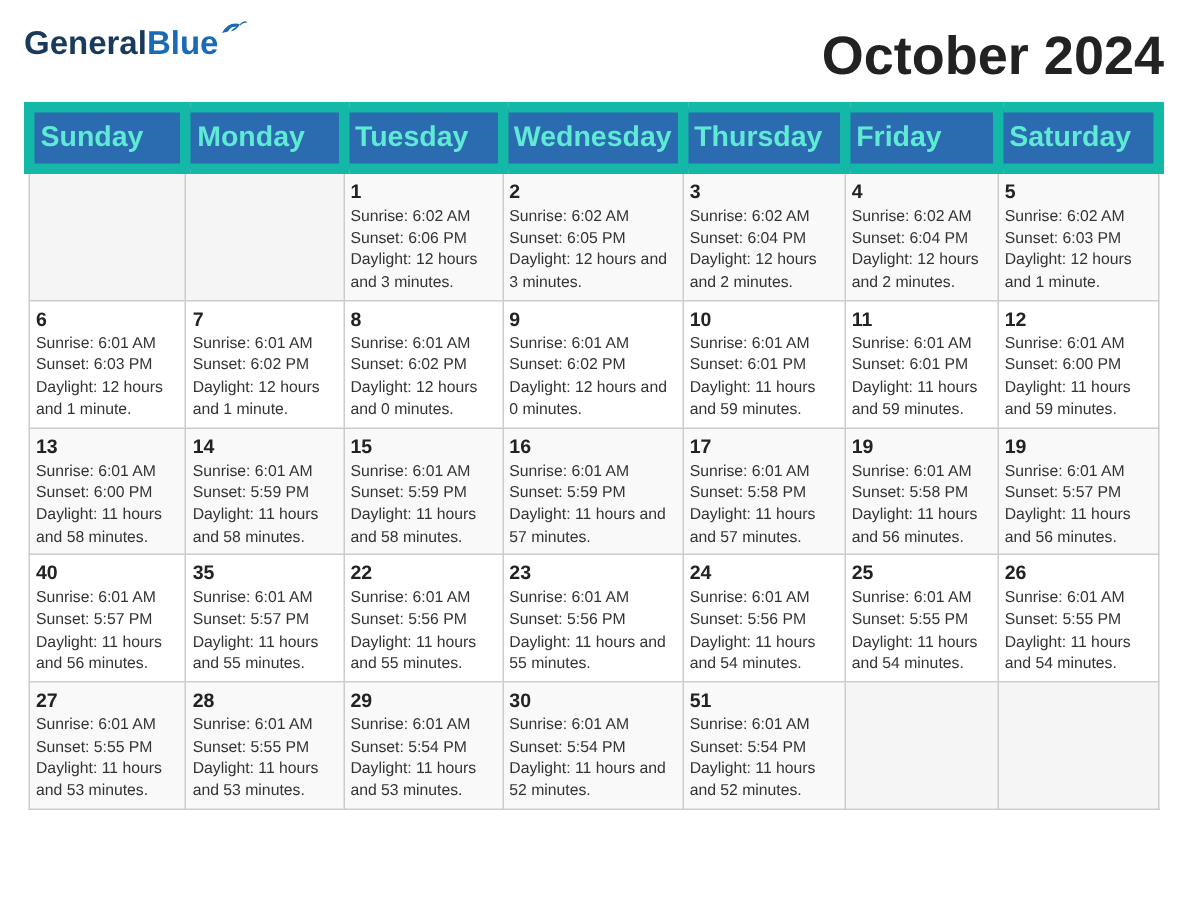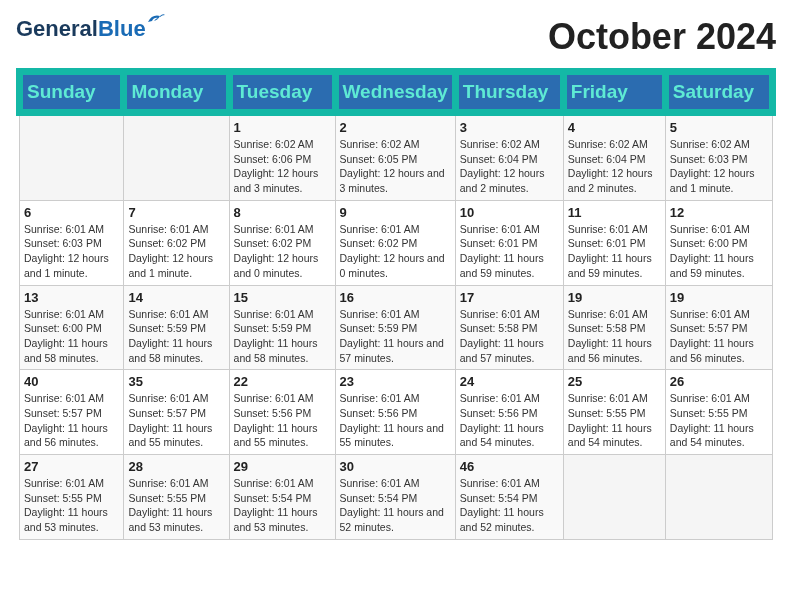--- a/index.html
+++ b/index.html
@@ -293,21 +293,21 @@
 Sunset: 5:54 PM
 Daylight: 11 hours and 53 minutes.</div>
         </td>
         <td>
           <span class="day-number">30</span>
           <div class="day-info">Sunrise: 6:01 AM
 Sunset: 5:54 PM
 Daylight: 11 hours and 52 minutes.</div>
         </td>
         <td>
-          <span class="day-number">46</span>
+          <span class="day-number">51</span>
           <div class="day-info">Sunrise: 6:01 AM
 Sunset: 5:54 PM
 Daylight: 11 hours and 52 minutes.</div>
         </td>
         <td class="empty-cell"></td>
         <td class="empty-cell"></td>
       </tr>
     </tbody>
 </table>
 

